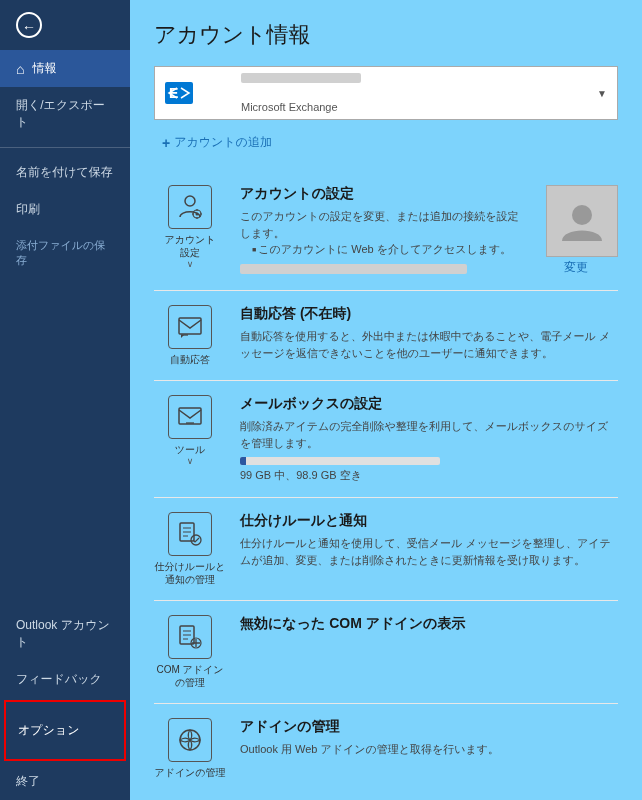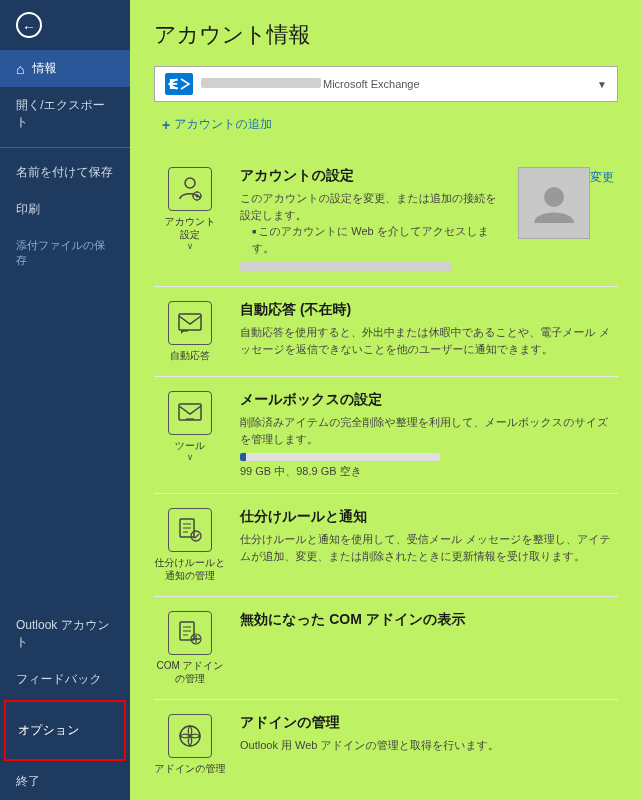--- a/index.html
+++ b/index.html
@@ -84,21 +84,21 @@
       color: #fff;
       margin: 2px 4px;
       padding: 20px 12px;
     }
 
     
     .main-content {
       flex: 1;
       padding: 20px 24px;
       overflow-y: auto;
-      background: #bef264;
+      background: #7dd3fc;
     }
 
     .page-title {
       font-size: 22px;
       font-weight: 300;
       color: #1a1a1a;
       margin-bottom: 16px;
     }
 
     
@@ -286,22 +286,22 @@
       padding: 14px 0;
       border-bottom: 1px solid #e8e8e8;
     }
 
     .account-settings-main {
       flex: 1;
     }
 
     .account-settings-right {
       display: flex;
-      flex-direction: row;
-      align-items: flex-start;
+      flex-direction: column;
+      align-items: center;
       min-width: 80px;
     }
 
     
     .icon-with-dropdown {
       display: flex;
       flex-direction: column;
       align-items: center;
       gap: 0;
     }
@@ -368,21 +368,21 @@
   
   <div class="account-selector">
     <div class="exchange-icon">
       <svg viewBox="0 0 28 22" xmlns="http://www.w3.org/2000/svg">
         <rect width="28" height="22" rx="2" fill="#0078d4"></rect>
         <text x="4" y="16" font-size="14" font-weight="bold" fill="#fff" font-family="Arial">E</text>
         <path d="M16 6 L24 11 L16 16" stroke="#fff" stroke-width="1.5" fill="none"></path>
         <path d="M12 6 L4 11 L12 16" stroke="#fff" stroke-width="1.5" fill="none"></path>
       </svg>
     </div>
-    <div style="flex:1; display:flex; flex-direction:row; gap:2px;">
+    <div style="flex:1; display:flex; flex-direction:column; gap:18px;margin-left:40px;">
       <div style="background:#d0d0d0; height:10px; border-radius:2px; width:120px;"></div>
       <span style="font-size:11px; color:#555;">Microsoft Exchange</span>
     </div>
     <span class="dropdown-arrow">▼</span>
   </div>
 
   
   <button class="add-account-btn">
     <span style="font-size:14px; font-weight:bold; color:#1a6fb5;">+</span>
     <span style="color:#1a6fb5; font-size:12px;">アカウントの追加</span>

